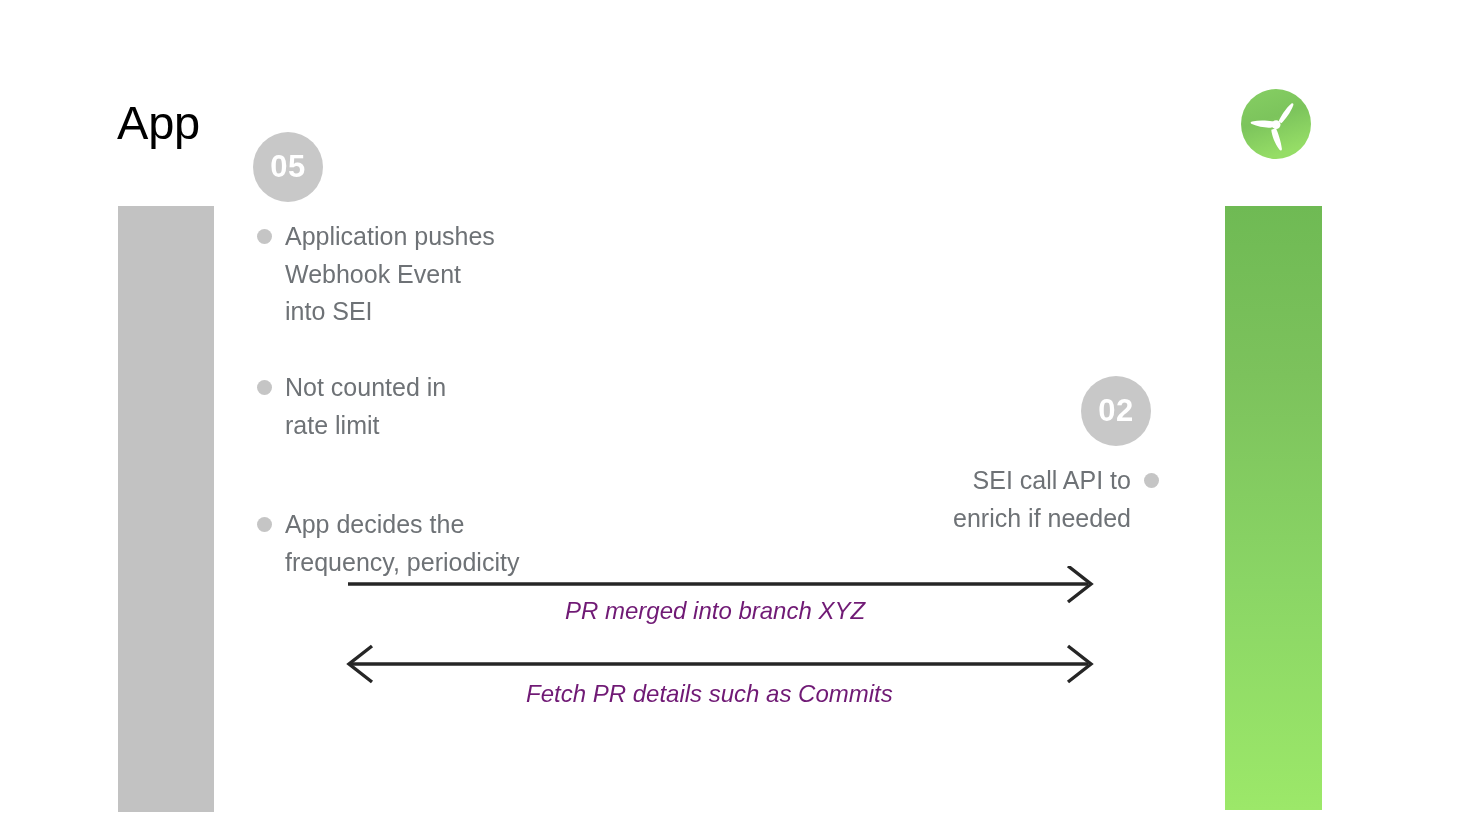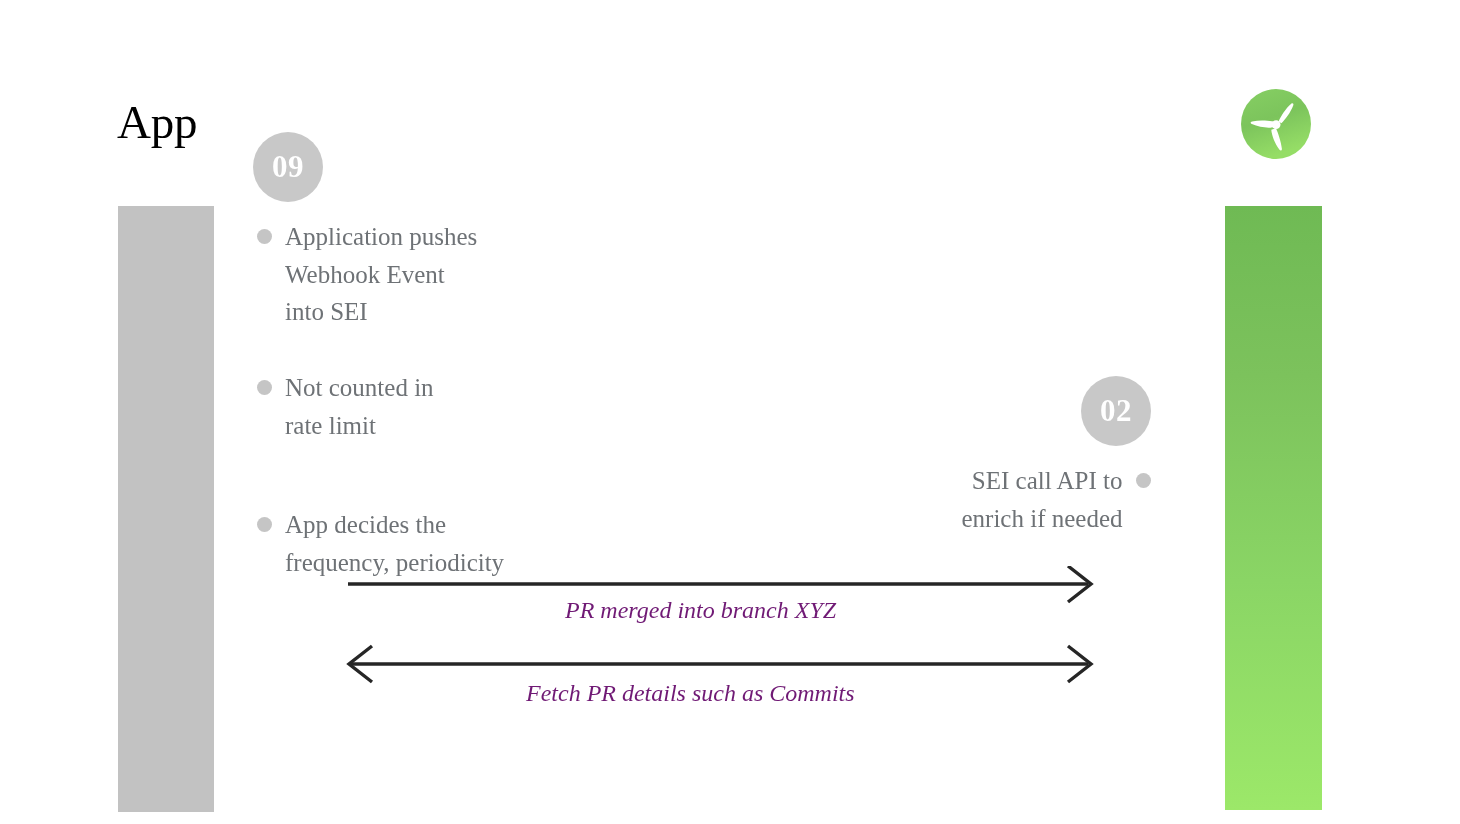--- a/index.html
+++ b/index.html
@@ -11,21 +11,20 @@
     font-family: "Liberation Sans", sans-serif;
     -webkit-font-smoothing: antialiased;
   }
 
   #slide {
     position: relative;
     width: 1336px;
     height: 824px;
     background: #ffffff;
     overflow: hidden;
-    font-family: Liberation Serif, serif;
   }
 
   
   .col-bar-left {
     position: absolute;
     left: 118px;
     top: 206px;
     width: 96px;
     height: 606px;
     background: #c2c2c2;
@@ -159,21 +158,21 @@
 
         <path d="M33.6 33.6 C28.6 32.6 19.6 32.1 12.1 33.4 C10.3 33.7 10.2 35.4 11.8 36.1 C19.0 39.3 27.6 40.2 33.0 39.3 Z"></path>
 
         <path d="M36.0 40.2 C38.0 44.8 41.0 53.3 41.9 60.8 C42.1 62.6 40.5 63.2 39.5 61.8 C34.7 55.4 31.7 47.3 31.3 41.8 Z"></path>
 
         <circle cx="36.1" cy="36.6" r="4.4"></circle>
       </g>
     </svg>
   </div>
 
-  <div class="step-badge badge-01">09</div>
+  <div class="step-badge badge-01">05</div>
 
   <div class="step-badge badge-02">02</div>
 
   <div class="bullet bullet-left bullet-1">
     <span class="bullet-dot"></span>
     <span class="bullet-text">Application pushes
 Webhook Event
 into SEI</span>
   </div>
 

